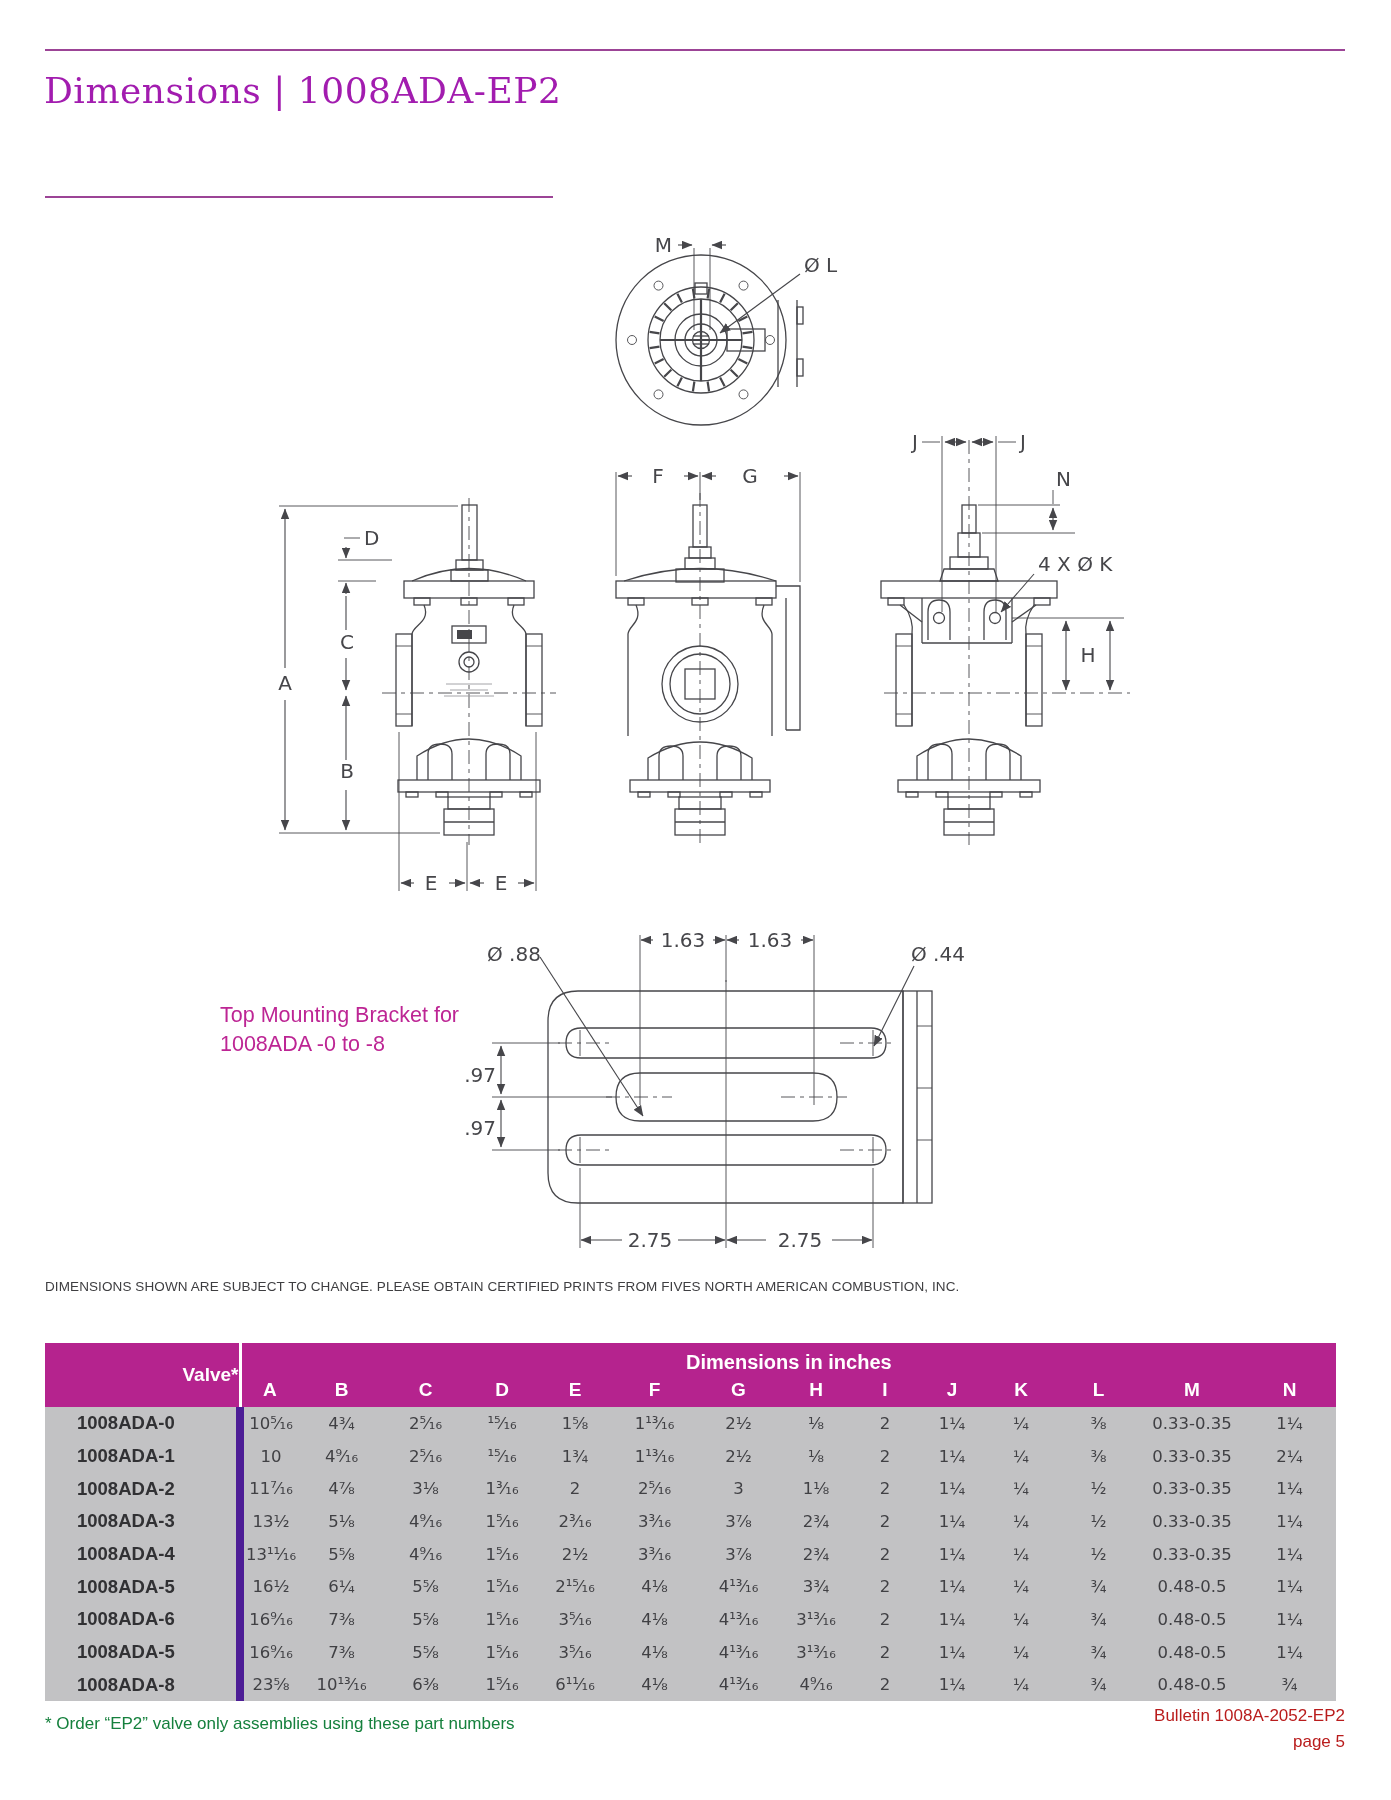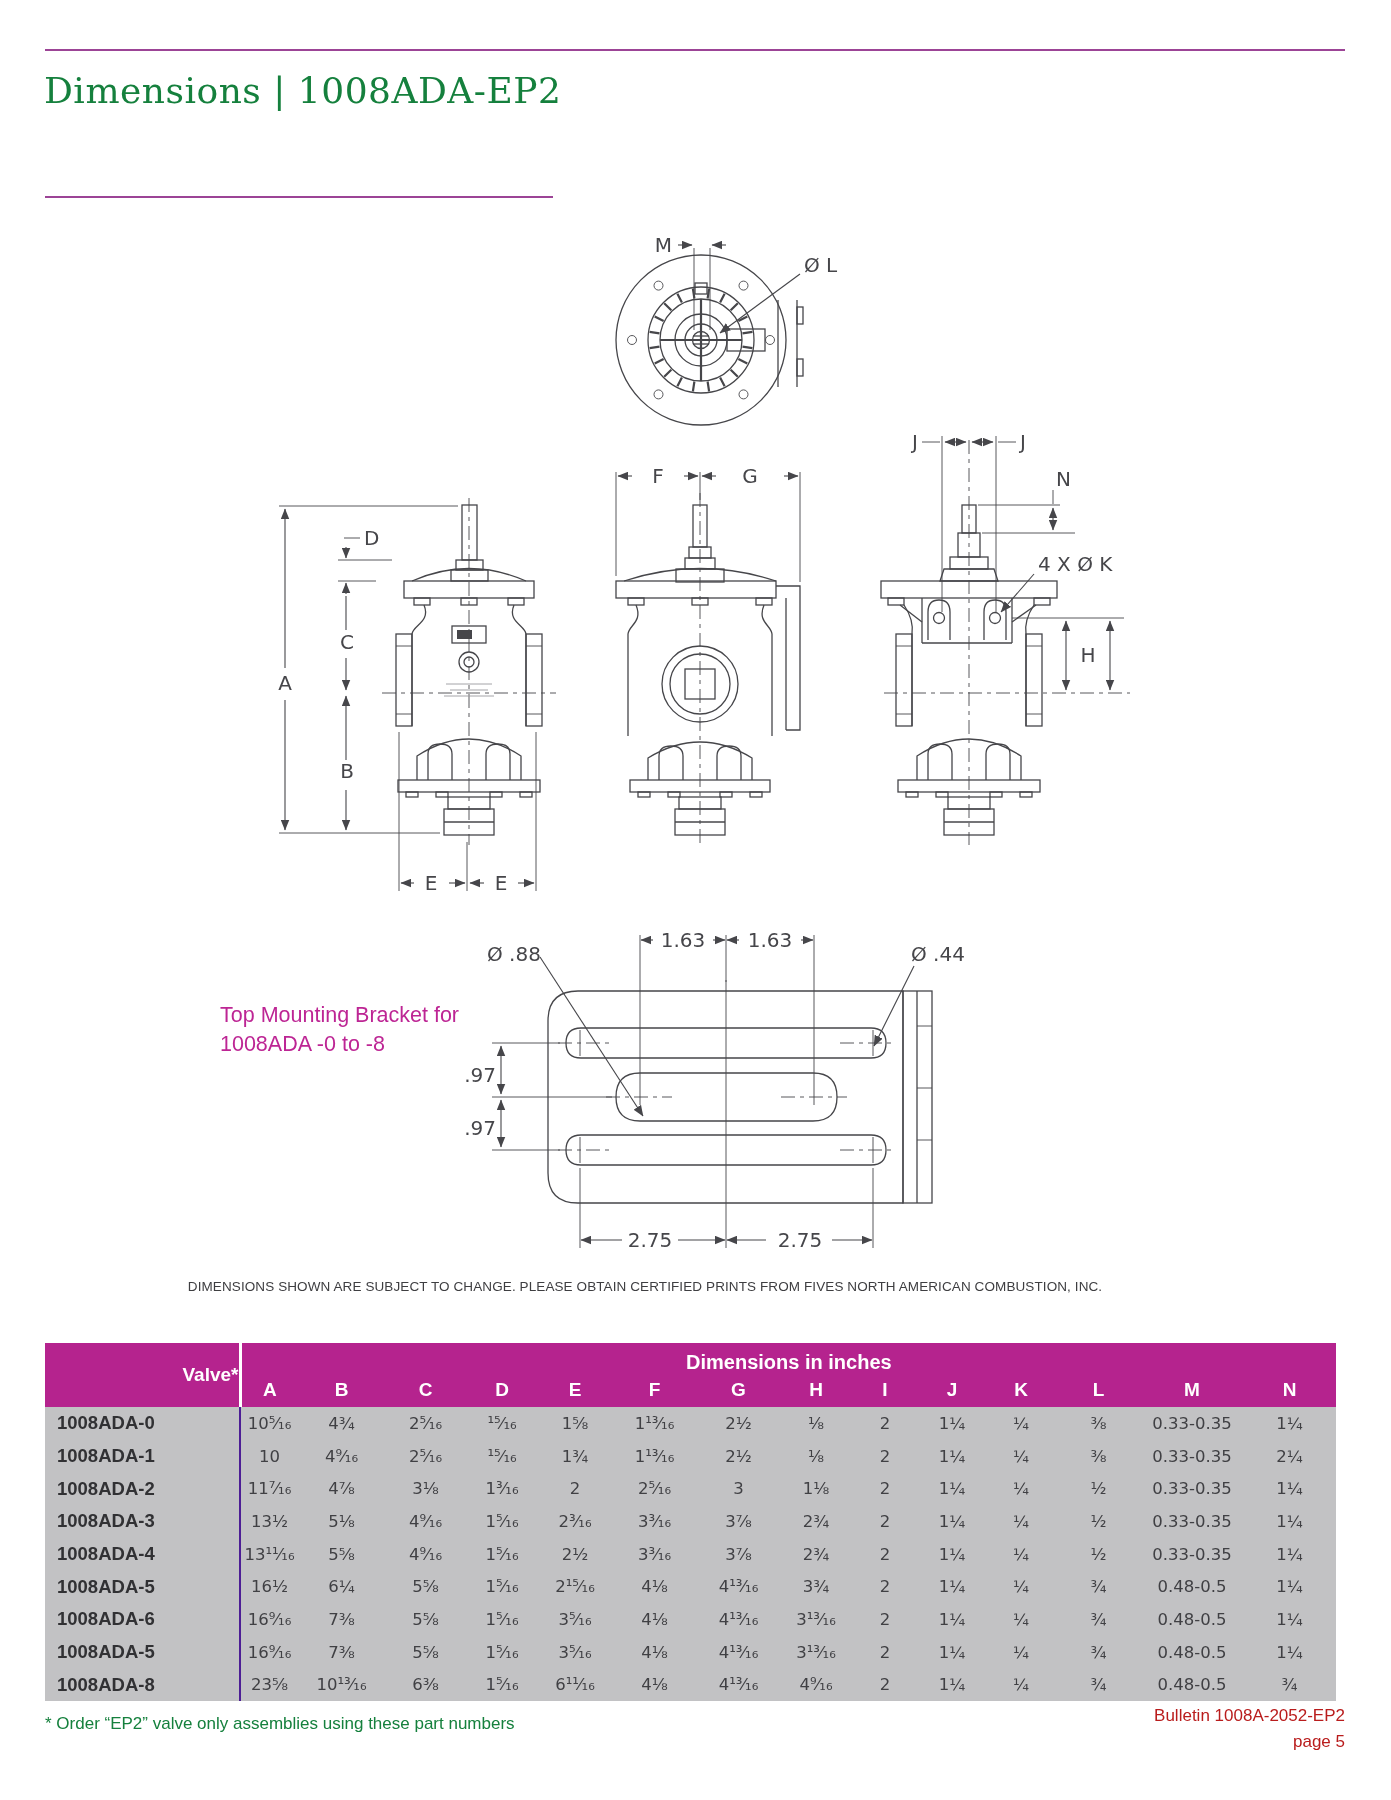--- a/index.html
+++ b/index.html
@@ -1,30 +1,30 @@
 <!DOCTYPE html>
 <html><head>
 <meta charset="utf-8">
 <style>
 *{margin:0;padding:0;box-sizing:border-box}
 html,body{background:#ffffff}
 .page{position:relative;width:1391px;height:1800px;background:#fff;overflow:hidden;font-family:"Liberation Sans",sans-serif}
 .top-rule{position:absolute;left:45px;top:49px;width:1300px;height:2px;background:#9c4496}
-.page-title{position:absolute;left:44px;top:70px;font-family:"DejaVu Serif",serif;font-weight:400;font-size:36px;letter-spacing:.5px;color:#15803d}
+.page-title{position:absolute;left:44px;top:70px;font-family:"DejaVu Serif",serif;font-weight:400;font-size:36px;letter-spacing:.5px;color:#a21caf}
 .title-underline{position:absolute;left:45px;top:196px;width:508px;height:2px;background:#9c4496}
 .drawing-svg{position:absolute;left:0;top:0;pointer-events:none}
-.note{position:absolute;left:45px;top:1276px;width:1200px;text-align:center;font-size:13.5px;line-height:1.6;color:#3e3e41;letter-spacing:.1px}
+.note{position:absolute;left:45px;top:1276px;width:1200px;text-align:left;font-size:13.5px;line-height:1.6;color:#3e3e41;letter-spacing:.1px}
 .table-wrap{position:absolute;left:45px;top:1343px;width:1291px}
 .dim-table{border-collapse:collapse;table-layout:fixed;width:1291px}
 .dim-table thead th{background:#b5238e;color:#fff;font-weight:700}
 .dim-table th.corner{font-size:19px;text-align:right;border-right:3px solid #fff}
 .dim-table th.group{font-size:20px;height:33px;vertical-align:bottom;padding-bottom:2px}
 .dim-table tr.letters th{font-size:19px;height:31px;vertical-align:middle;padding-bottom:4px}
 .dim-table tbody td{background:#c2c2c4;height:32.7px;text-align:center;font-family:"DejaVu Sans",sans-serif;font-size:16.5px;color:#404044}
-.dim-table tbody td.valve{font-family:"Liberation Sans",sans-serif;font-size:18.5px;font-weight:700;color:#313134;text-align:left;padding-left:12px;border-right:2px solid #4c1d95}
+.dim-table tbody td.valve{font-family:"Liberation Sans",sans-serif;font-size:18.5px;font-weight:700;color:#313134;text-align:left;padding-left:32px;border-right:8px solid #4c1d95}
 .footnote{position:absolute;left:45px;top:1714px;font-size:17px;color:#15803d}
 .footer-right{position:absolute;right:46px;top:1703px;text-align:right;font-size:17px;color:#b91c1c;line-height:1.55}
 svg .ln{fill:none;stroke:#46464a;stroke-width:1.3}
 svg .thk{fill:none;stroke:#46464a;stroke-width:2.2}
 svg .thin{fill:none;stroke:#46464a;stroke-width:0.9}
 svg .cl{fill:none;stroke:#46464a;stroke-width:0.9;stroke-dasharray:14 5 4 5}
 svg .dim{fill:none;stroke:#46464a;stroke-width:1.1}
 svg .grayln{fill:none;stroke:#9a9a9e;stroke-width:0.9}
 svg text{font-family:"DejaVu Sans",sans-serif;font-size:20px;fill:#46464a}
 svg text.cap{font-family:"Liberation Sans",sans-serif;font-size:21.5px;fill:#bd2594}

